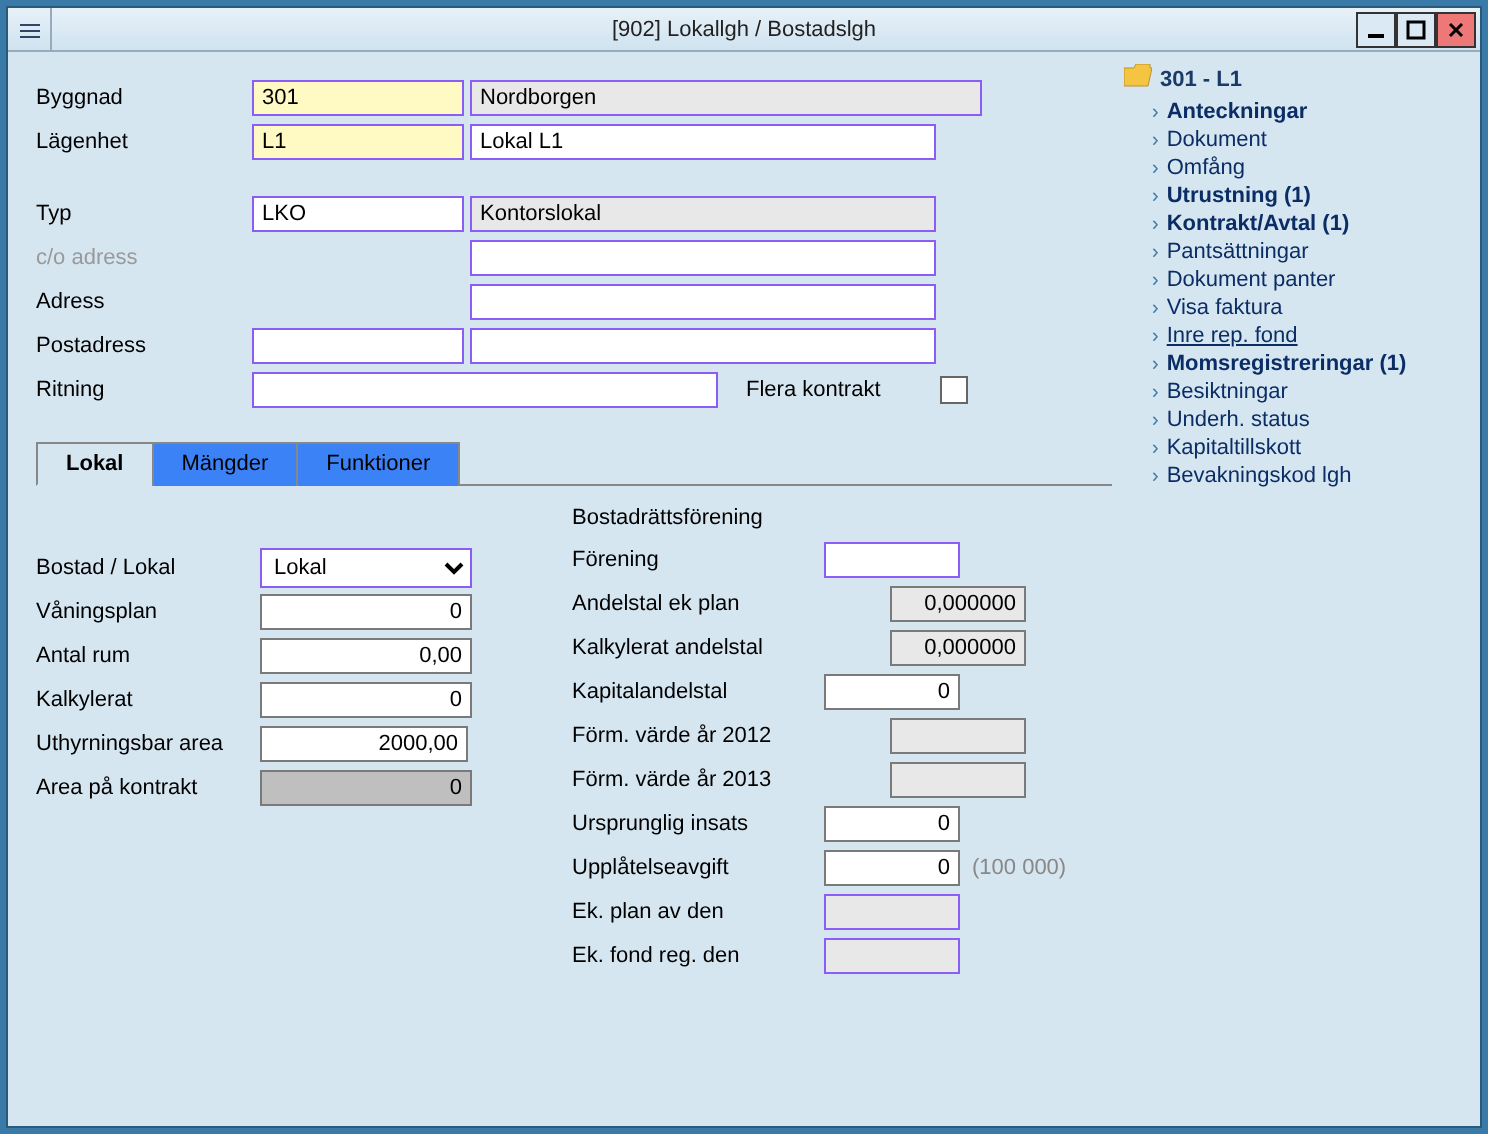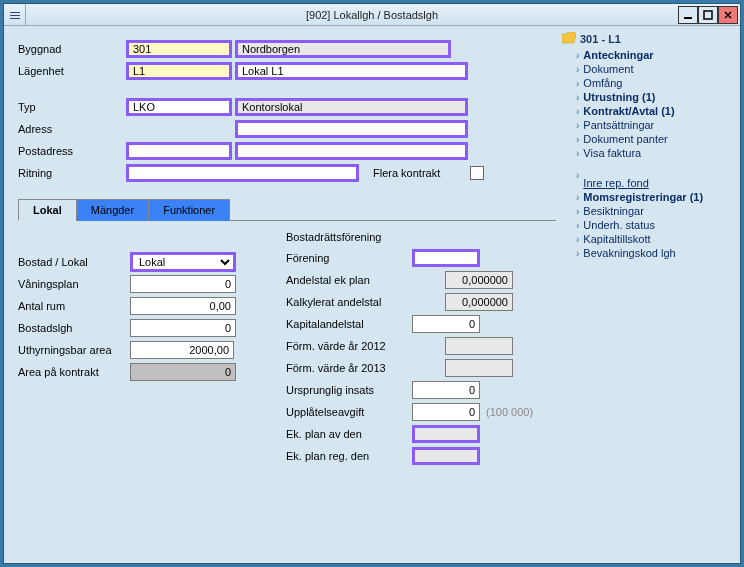--- a/index.html
+++ b/index.html
@@ -13,21 +13,21 @@
   .win-btn { width:20px; height:18px; border:1px solid #333; display:flex; align-items:center; justify-content:center; background:#dbe9f4; cursor:pointer; }
   .win-btn.close { background:#e77; }
   .win-btn svg { width:10px; height:10px; }
   .content { flex:1; background:#d6e6f0; display:flex; padding:6px 0 0 0; overflow:hidden; }
   .main { flex:1; padding:0 6px 6px 14px; display:flex; flex-direction:column; }
   .sidepanel { width:178px; padding:0 6px 0 0; }
   .form-area { padding:6px 0 0 0; }
   .row { display:flex; align-items:center; height:22px; }
   .lbl { width:108px; color:#000; }
   .lbl.disabled { color:#999; }
-  .field { height:18px; border:3px solid #8b5cf6; background:#fff; padding:1px 4px; font-size:11px; }
+  .field { height:18px; border:1px solid #8b5cf6; background:#fff; padding:1px 4px; font-size:11px; }
   .field.yellow { background:#fff9c4; }
   .field.ro { background:#e8e8e8; }
   .gap { height:14px; }
   .tabs { display:flex; border-bottom:1px solid #888; margin-top:14px; }
   .tab { padding:4px 14px; border:1px solid #888; border-bottom:none; background:#3b82f6; margin-right:-1px; cursor:pointer; position:relative; top:1px; }
   .tab.active { background:#d6e6f0; border-bottom:1px solid #d6e6f0; font-weight:bold; }
   .tab-body { border:0; padding:10px 0 0 0; display:flex; gap:20px; }
   .col { }
   .col .row { height:22px; }
   .lbl2 { width:112px; }
@@ -37,21 +37,21 @@
   .num.grey { background:#bfbfbf; }
   select.field { height:20px; padding:0 2px; }
   .section-head { font-size:11px; color:#000; margin-bottom:4px; padding-left:0; }
   .checkbox { width:14px; height:14px; border:1px solid #666; background:#fff; display:inline-block; }
   .tree-root { display:flex; align-items:center; gap:4px; font-weight:bold; color:#1a3a6a; margin-bottom:2px; }
   .folder-icon svg { width:14px; height:12px; }
   .tree-item { display:flex; align-items:center; gap:4px; padding:1px 0 1px 14px; cursor:pointer; }
   .tree-item .chev { color:#3a7aa8; font-size:10px; }
   .tree-item span.t { color:#0b2d66; }
   .tree-item.bold span.t { font-weight:bold; }
-  .tree-item.underline span.t { text-decoration:underline;margin-top:16px; }
+  .tree-item.underline span.t { text-decoration:underline; }
   .hint { color:#888; margin-left:6px; }
 </style>
 </head>
 <body>
 
 <div class="window">
   <div class="titlebar">
     <div class="title-icon">
       <svg viewBox="0 0 12 12">
           <rect x="1" y="3" width="10" height="1" fill="#346"></rect>
@@ -79,32 +79,37 @@
         </div>
     </div>
   </div>
 
   <div class="content">
     <div class="main">
       <div class="form-area">
         <div class="row">
           <div class="lbl">Byggnad</div>
           <input class="field yellow" style="width: 106px;" value="301">
-          <input class="field ro" style="width: 216px; margin-left: 3px;" value="Nordborgen">
+          <input class="field ro" style="width: 256px; margin-left: 3px;" value="Nordborgen">
         </div>
         <div class="row">
           <div class="lbl">Lägenhet</div>
           <input class="field yellow" style="width: 106px;" value="L1">
           <input class="field" style="width: 233px; margin-left: 3px;" value="Lokal L1">
         </div>
         <div class="gap"></div>
         <div class="row">
           <div class="lbl">Typ</div>
           <input class="field" style="width: 106px;" value="LKO">
           <input class="field ro" style="width: 233px; margin-left: 3px;" value="Kontorslokal">
+        </div>
+        <div class="row">
+          <div class="lbl disabled">c/o adress</div>
+          <div style="width:106px"></div>
+          <input class="field" style="width: 233px; margin-left: 3px;">
         </div>
         <div class="row">
           <div class="lbl">Adress</div>
           <div style="width:106px"></div>
           <input class="field" style="width: 233px; margin-left: 3px;">
         </div>
         <div class="row">
           <div class="lbl">Postadress</div>
           <input class="field" style="width: 106px;">
           <input class="field" style="width: 233px; margin-left: 3px;">
@@ -136,21 +141,21 @@
           </div>
           <div class="row">
             <div class="lbl2">Våningsplan</div>
             <input class="num" style="width: 106px;" value="0">
           </div>
           <div class="row">
             <div class="lbl2">Antal rum</div>
             <input class="num" style="width: 106px;" value="0,00">
           </div>
           <div class="row">
-            <div class="lbl2">Bostadslgh</div>
+            <div class="lbl2">Kalkylerat</div>
             <input class="num" style="width: 106px;" value="0">
           </div>
           <div class="row">
             <div class="lbl2">Uthyrningsbar area</div>
             <input class="num" style="width: 104px;" value="2000,00">
           </div>
           <div class="row">
             <div class="lbl2">Area på kontrakt</div>
             <input class="num grey" style="width: 106px;" value="0">
           </div>
@@ -189,21 +194,21 @@
           <div class="row">
             <div class="lbl3">Upplåtelseavgift</div>
             <input class="num" style="width: 68px;" value="0">
             <span class="hint">(100 000)</span>
           </div>
           <div class="row">
             <div class="lbl3">Ek. plan av den</div>
             <input class="field ro" style="width: 68px;">
           </div>
           <div class="row">
-            <div class="lbl3">Ek. plan reg. den</div>
+            <div class="lbl3">Ek. fond reg. den</div>
             <input class="field ro" style="width: 68px;">
           </div>
         </div>
       </div>
     </div>
 
     <div class="sidepanel">
       <div class="tree-root">
         <span class="folder-icon">
           <svg viewBox="0 0 14 12">

